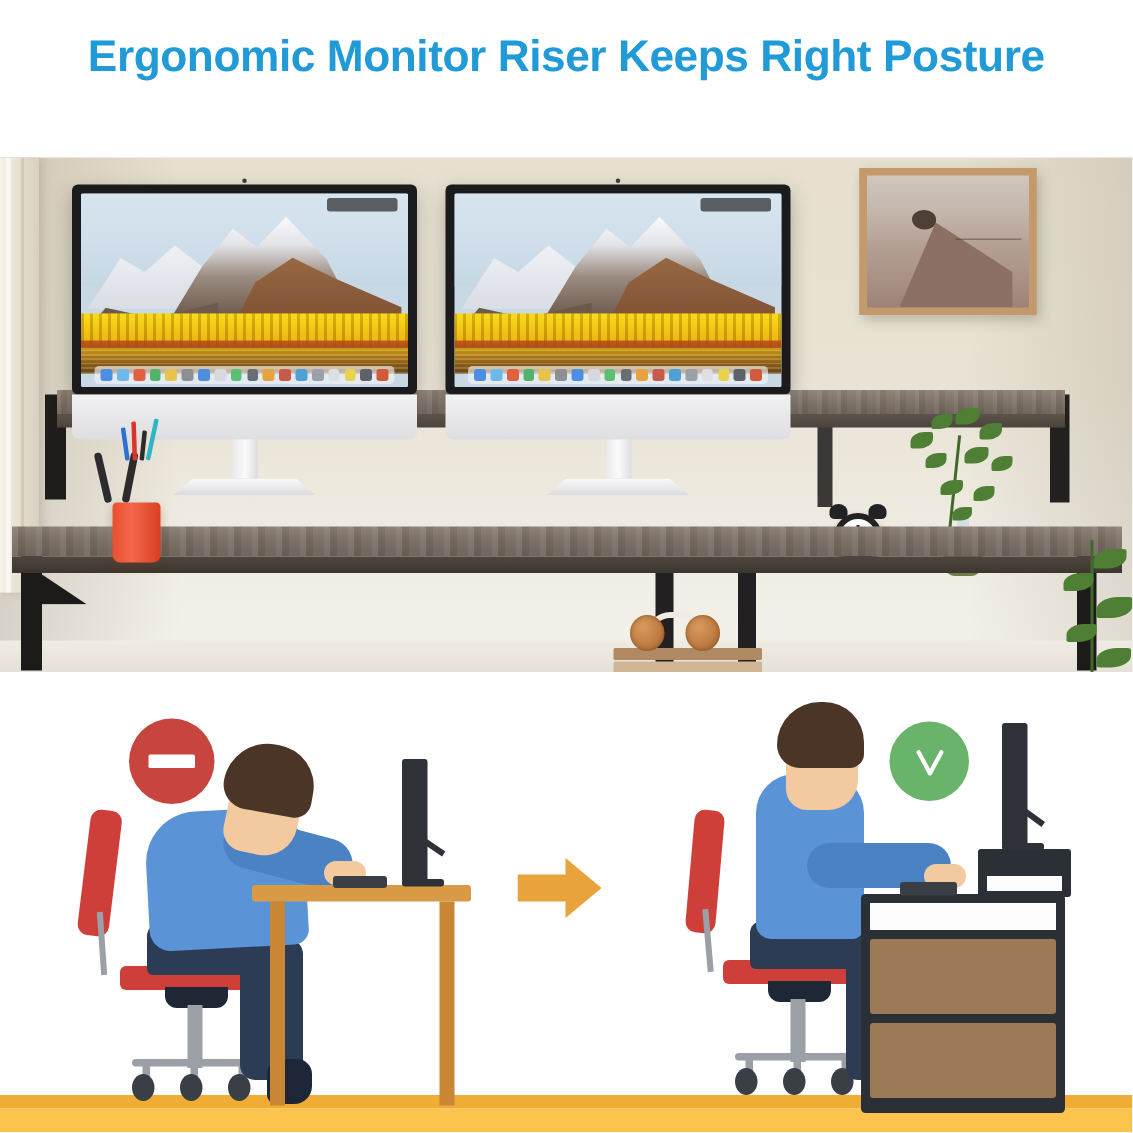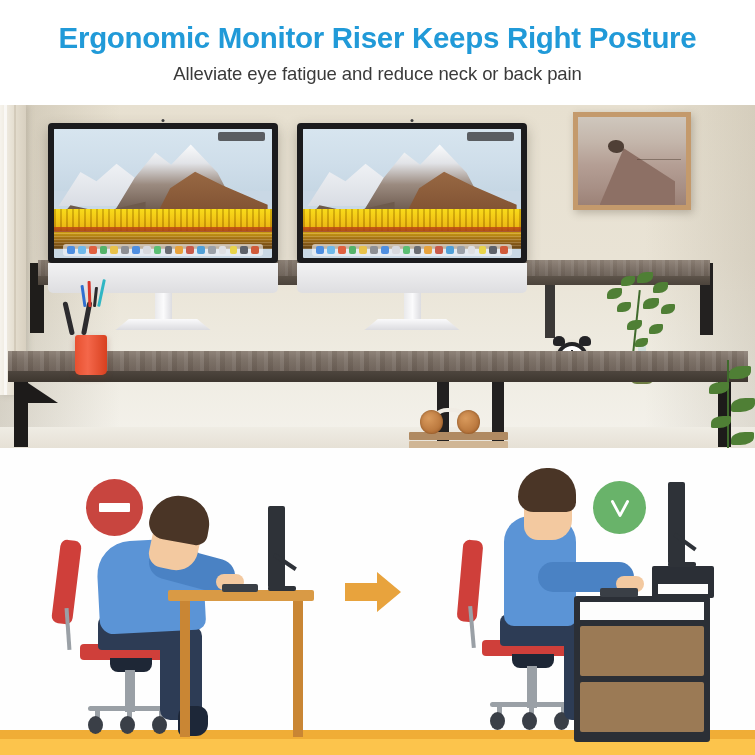--- a/index.html
+++ b/index.html
@@ -225,21 +225,20 @@
   .riser-blk { position:absolute; background:#2b2f36; border-radius:2px; }
   .riser-in { position:absolute; background:#fdfdfd; }
 </style>
 </head>
 <body>
 
 <div class="page">
 
   <div class="header">
     <div class="headline">Ergonomic Monitor Riser Keeps Right Posture</div>
-    <div class="subhead">Alleviate eye fatigue and reduce neck or back pain</div>
   </div>
 
   <div class="photo">
     <div class="wall"></div>
     <div class="wall-shadow-l"></div>
     <div class="wall-shadow-r"></div>
     <div class="curtain"></div>
 
     <div class="art-frame">
       <div class="art-canvas">

